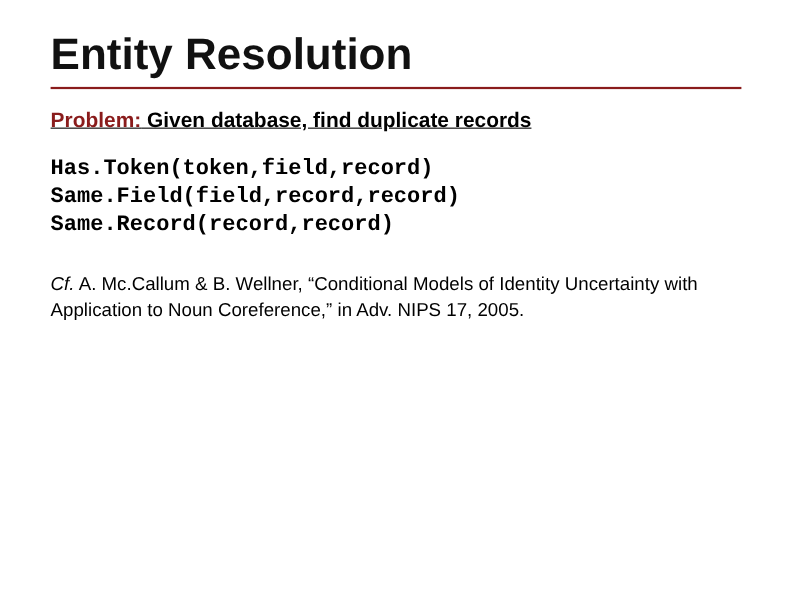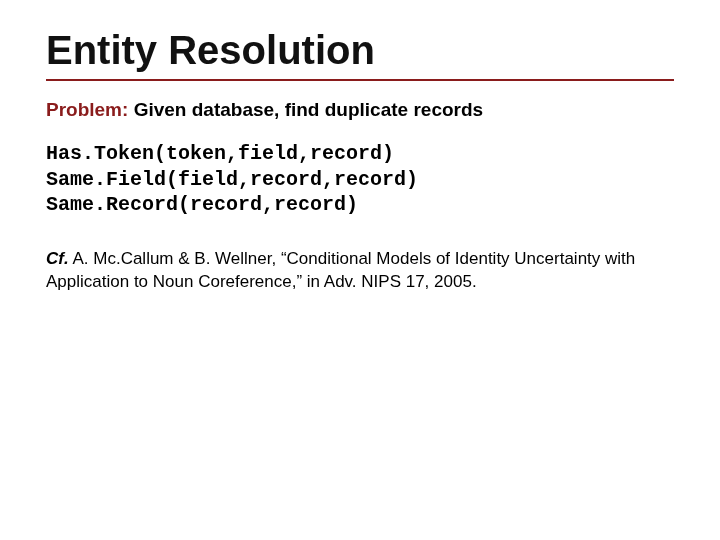--- a/index.html
+++ b/index.html
@@ -28,40 +28,41 @@
   .title-rule {
     border: none;
     border-top: 2px solid #8a1c1c;
     margin: 0 0 18px 0;
     width: 100%;
   }
   .problem-line {
     font-size: 19px;
     font-weight: bold;
     margin: 0 0 20px 0;
+    text-decoration: underline;
   }
   .problem-line .label {
     color: #8a1c1c;
   }
   .code {
     font-family: "Courier New", Courier, monospace;
     font-size: 20px;
     font-weight: bold;
     line-height: 1.28;
     white-space: pre;
     margin: 0 0 22px 0;
   }
   .citation {
     font-size: 17px;
     line-height: 1.35;
     margin-top: 30px;
   }
   .citation .cf {
     font-style: italic;
-    font-weight: bold;
+    font-weight: normal;
     text-align: center;
   }
 </style>
 </head>
 <body>
 
 <div class="slide">
 
   <h1 class="title">Entity Resolution</h1>
   <hr class="title-rule">

